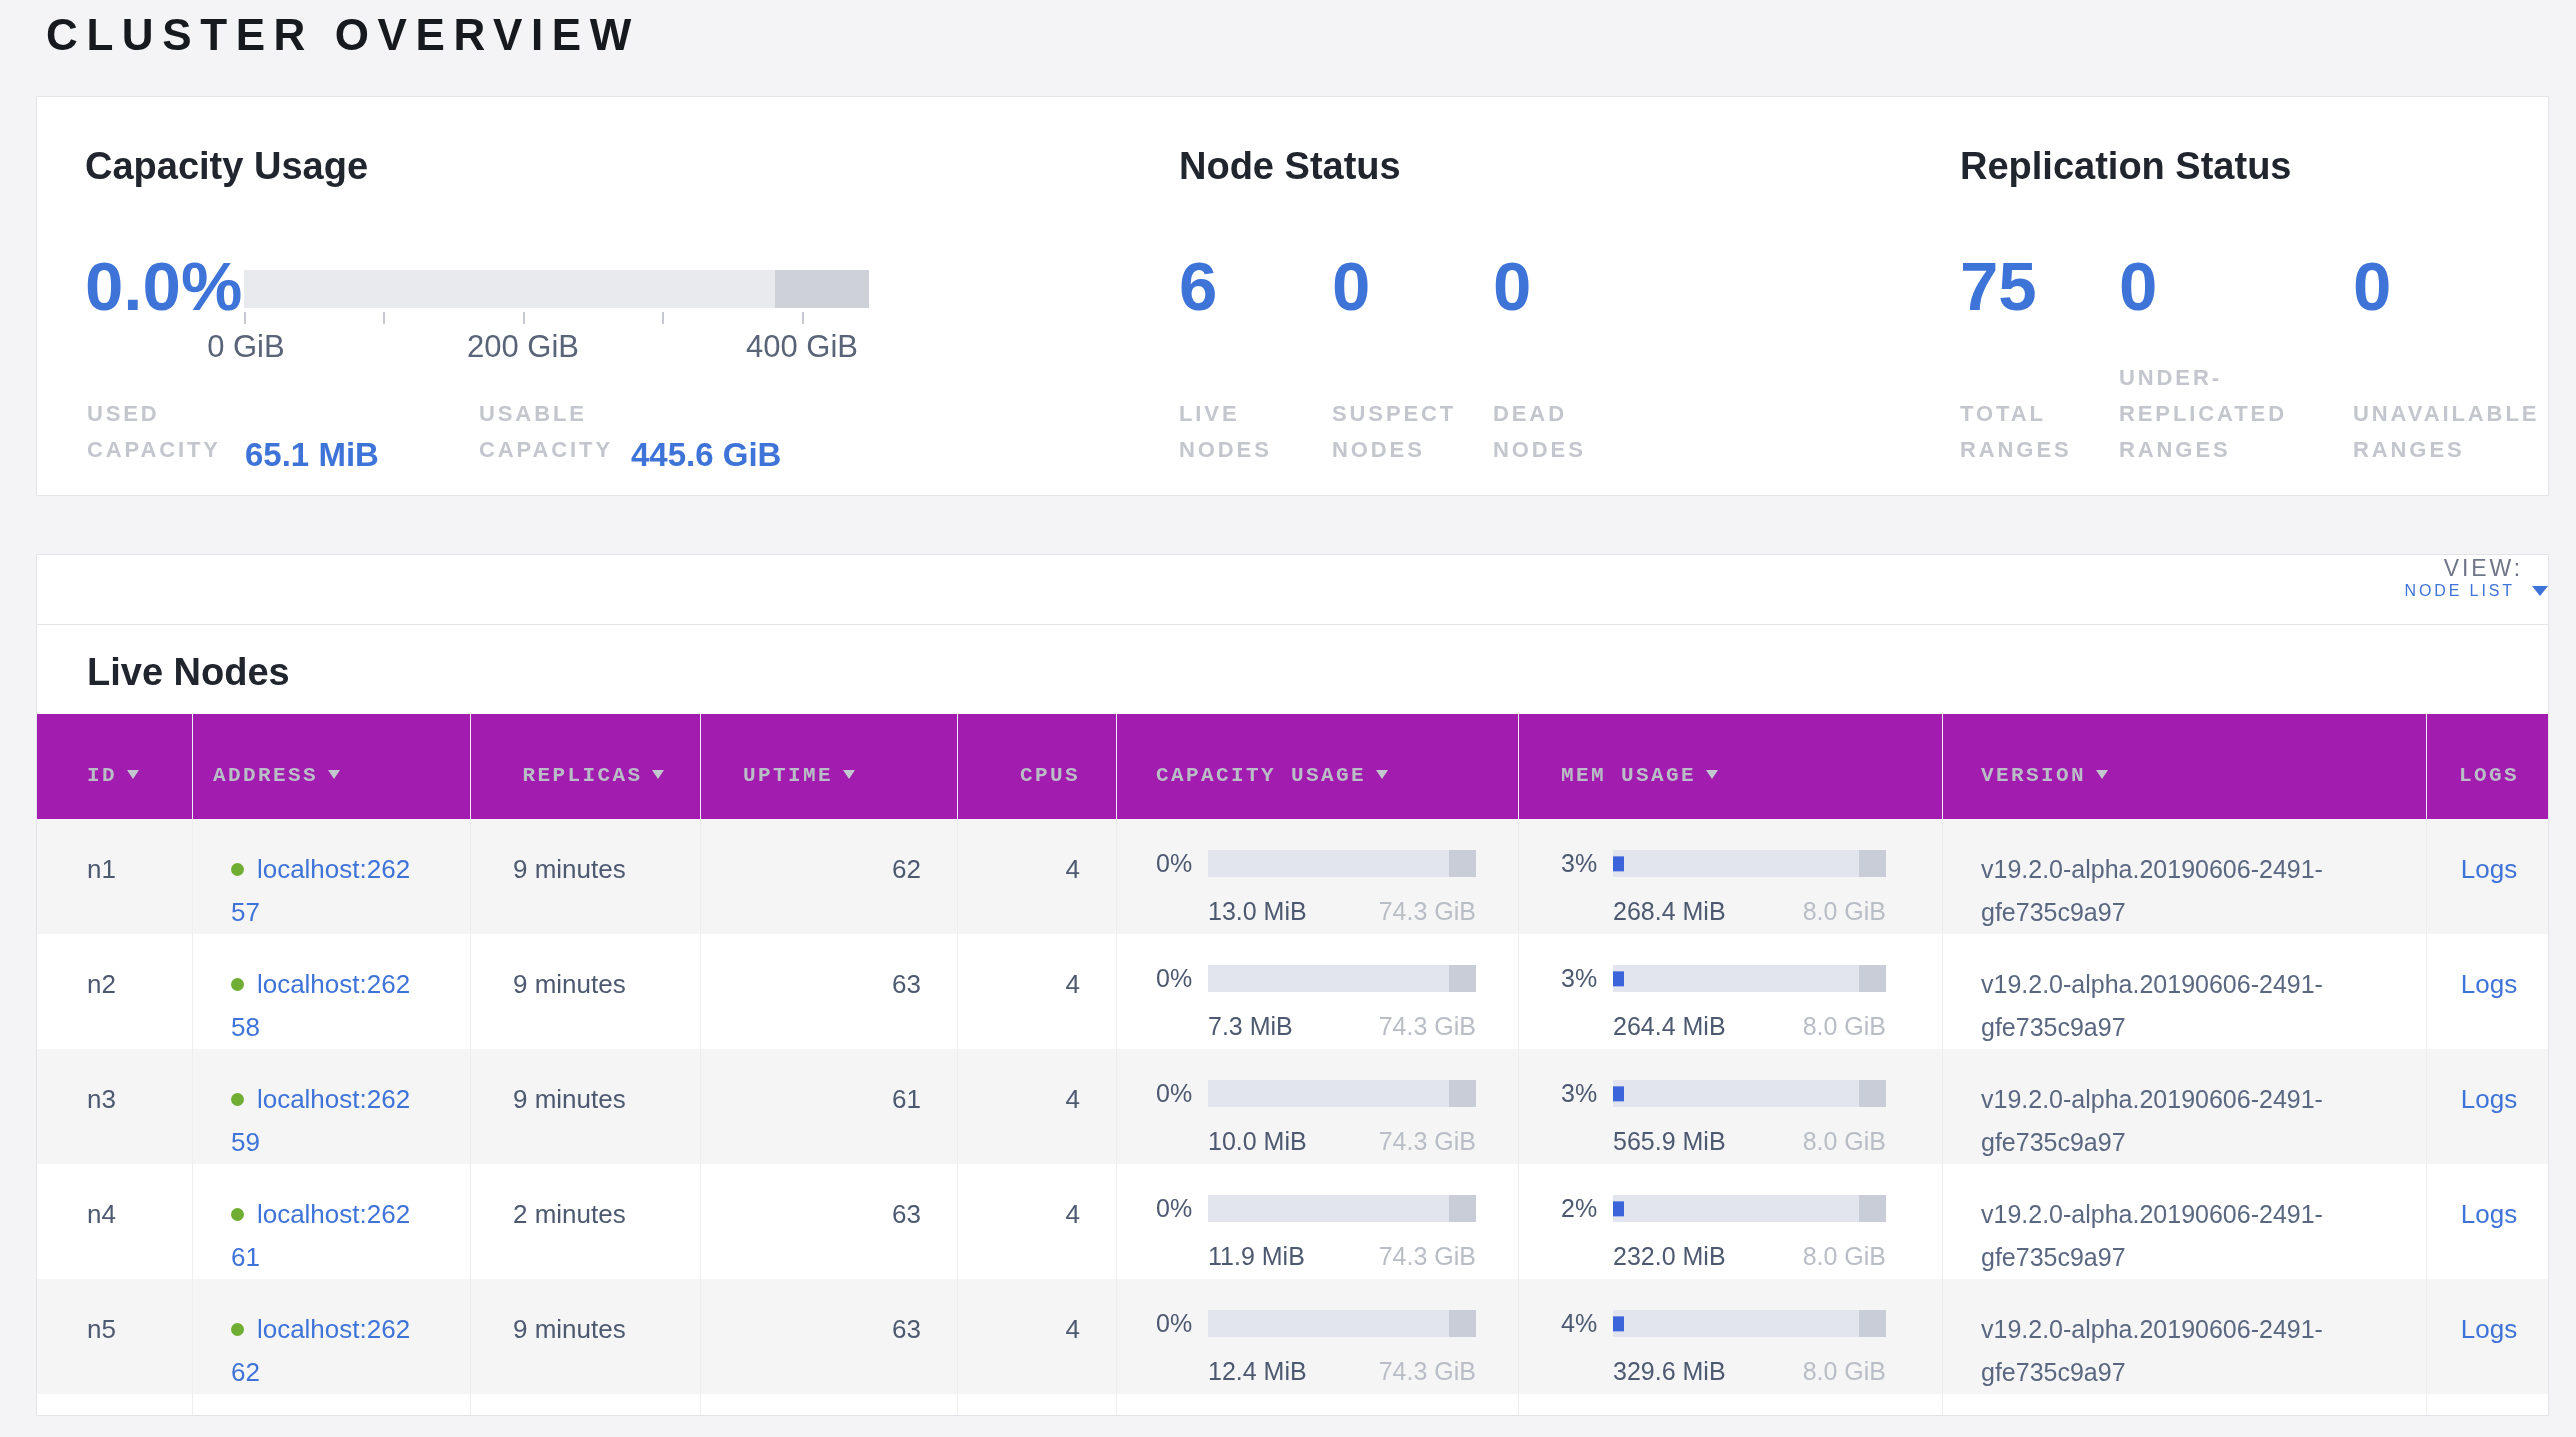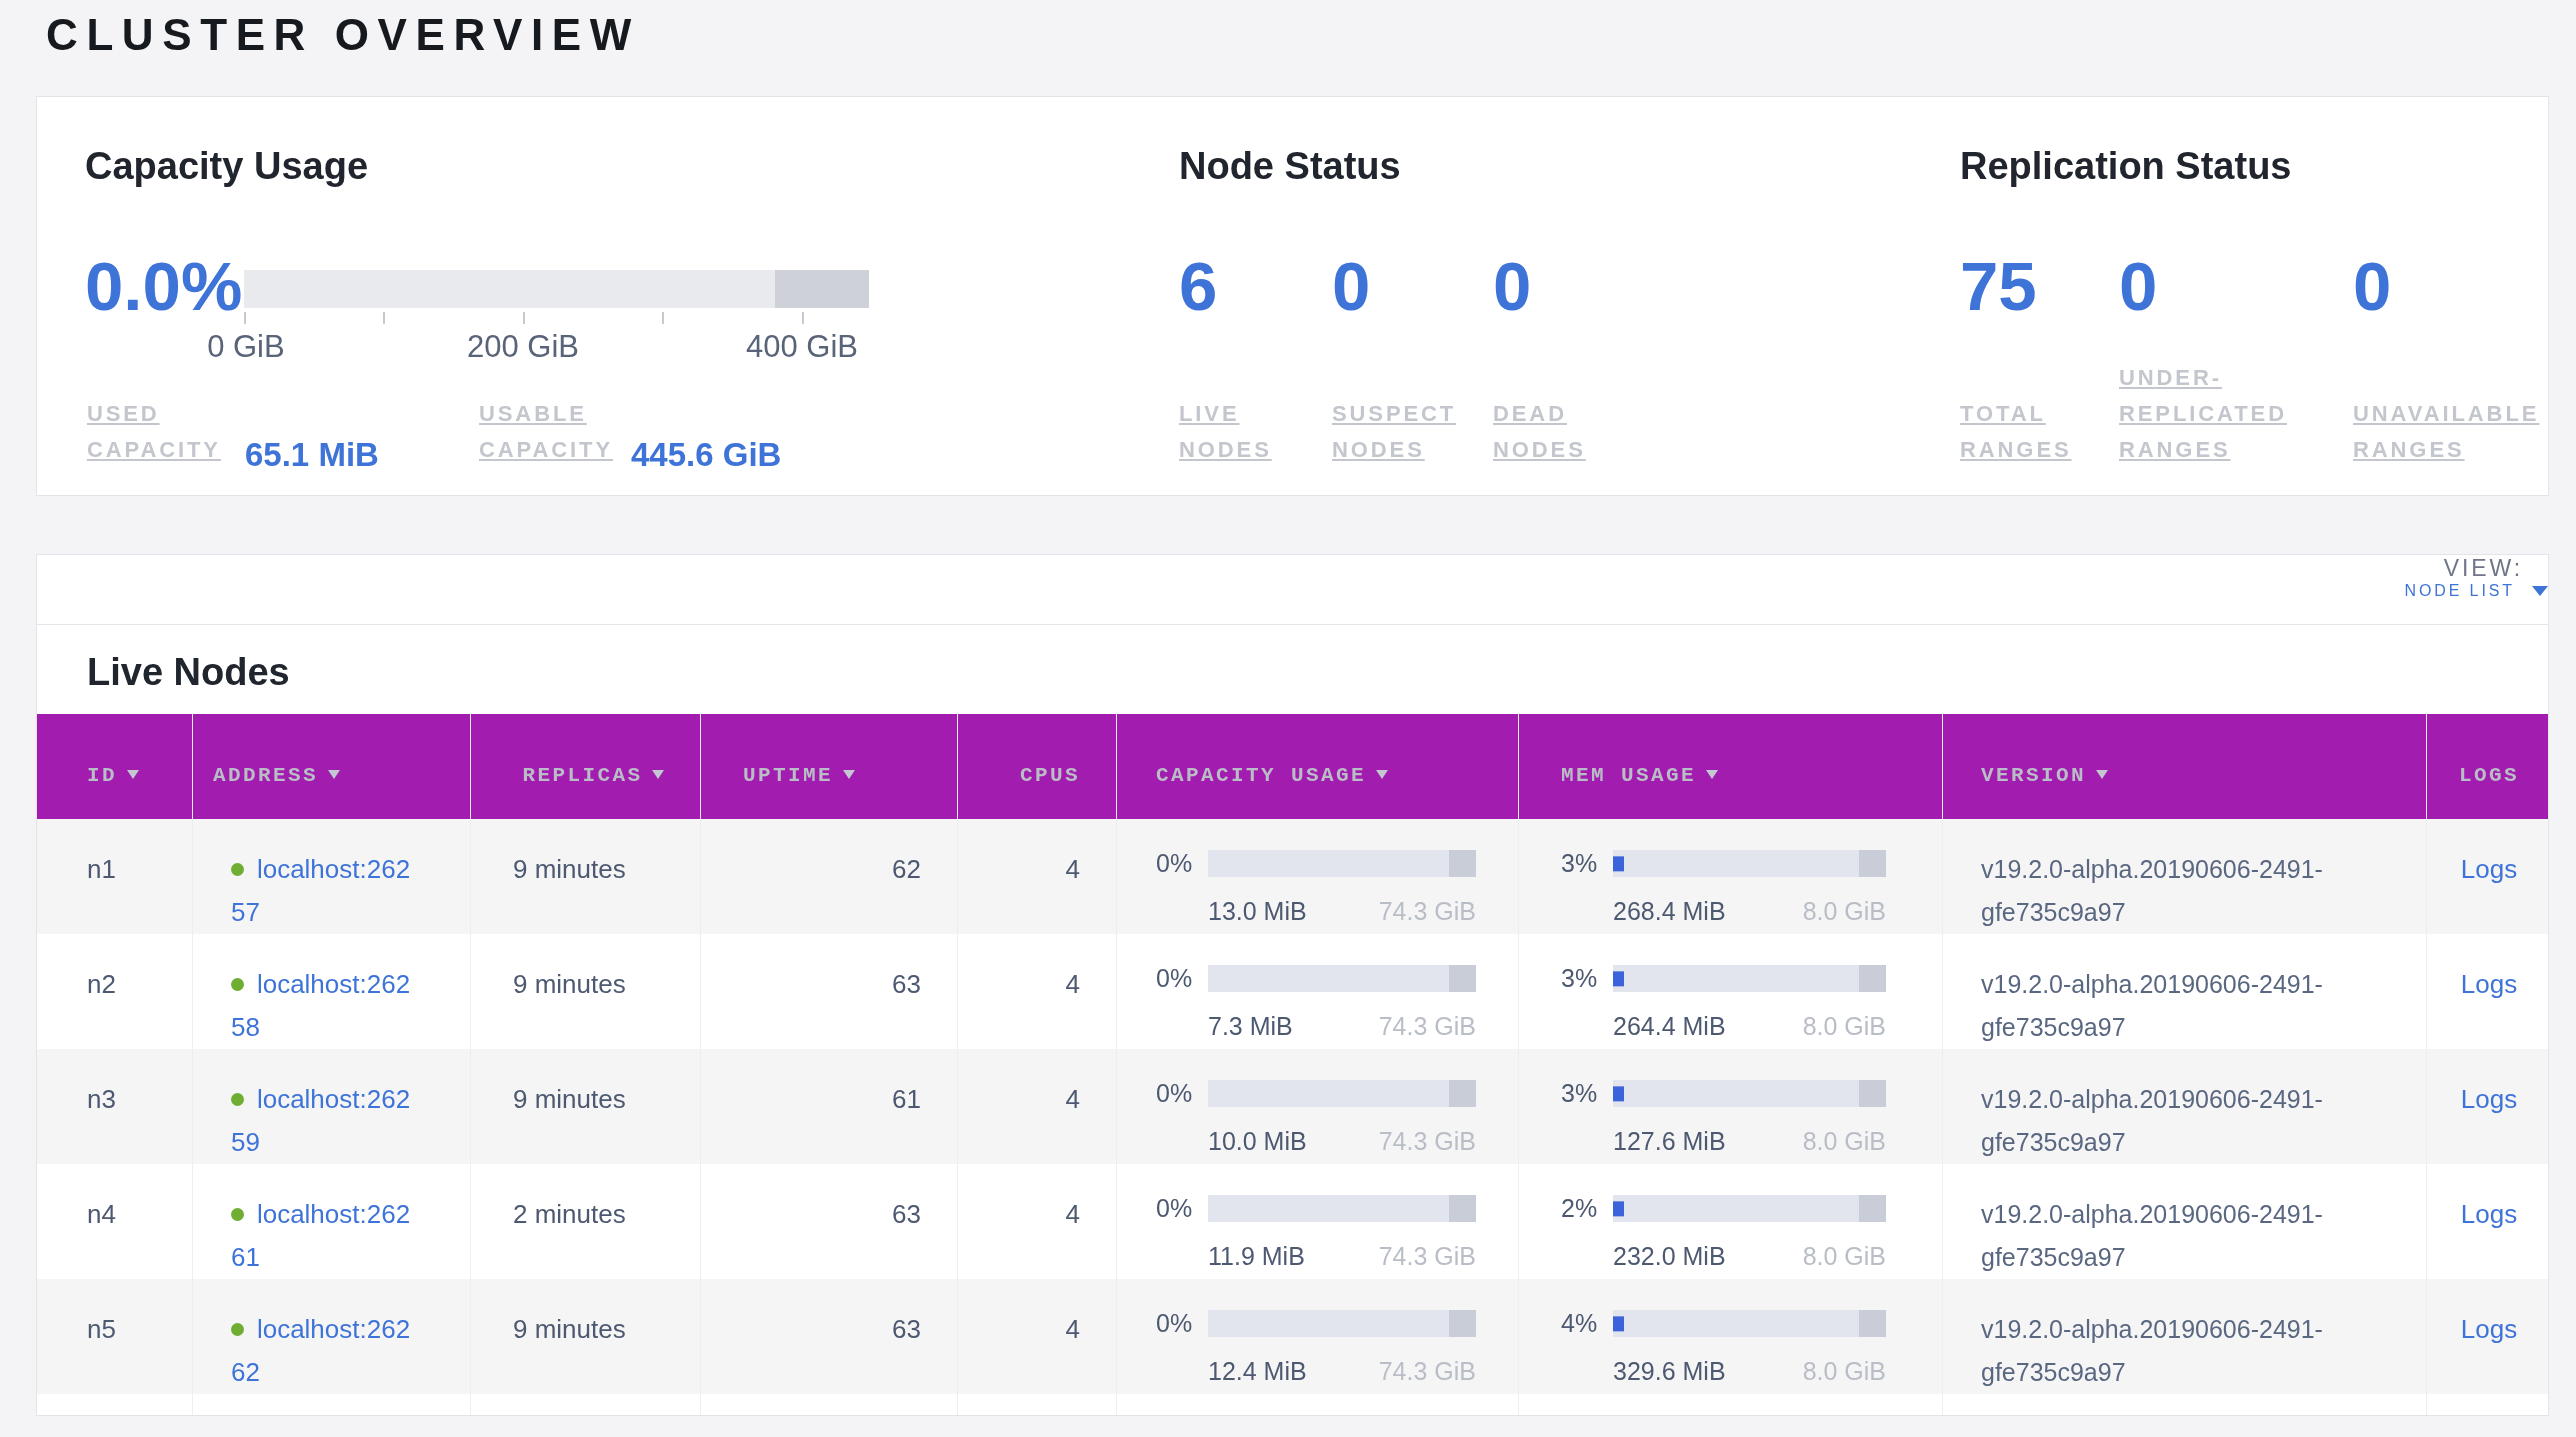--- a/index.html
+++ b/index.html
@@ -37,21 +37,21 @@
   .p-nodes{left:1142px;width:748px;}
   .p-repl{left:1923px;width:575px;}
 
   .sec-title{position:absolute;top:48px;left:0;margin:0;font-size:38px;line-height:42px;
     font-weight:700;color:#20252e;white-space:nowrap;}
 
   .big-num{position:absolute;top:153px;font-size:69px;line-height:73px;font-weight:700;
     color:var(--accent);white-space:nowrap;}
 
   .stat-label{position:absolute;bottom:27px;font-size:22px;line-height:36px;font-weight:600;
-    letter-spacing:2.9px;color:var(--label-gray);white-space:nowrap;text-decoration:underline;}
+    letter-spacing:2.9px;color:var(--label-gray);white-space:nowrap;}
   .stat-value{position:absolute;bottom:21px;font-size:33px;font-weight:700;color:var(--accent);white-space:nowrap;}
 
   
   .cap-chart{position:absolute;left:159px;top:173px;width:625px;}
   .cap-bar{position:relative;height:38px;background:var(--main-bar-bg);}
   .cap-bar-dark{position:absolute;right:0;top:0;height:100%;width:15%;background:var(--main-bar-dark);}
   .cap-ticks{position:relative;height:17px;}
   .cap-ticks span{position:absolute;top:3.8px;width:1.9px;height:12.5px;background:#c6c9d0;}
   .tick-label{position:absolute;top:59px;transform:translateX(-50%);font-size:31px;color:var(--tick-text);white-space:nowrap;}
 
@@ -358,21 +358,21 @@
             <div class="td c-mem">
               <div class="meter">
                 <div class="m-row">
                   <span class="m-pct">3%</span>
                   <span class="m-bar">
                     <span class="m-fill" style="width: 11.5px;"></span>
                     <span class="m-dark"></span>
                   </span>
                 </div>
                 <div class="m-vals">
-                  <span class="m-used">127.6 MiB</span>
+                  <span class="m-used">565.9 MiB</span>
                   <span class="m-total">8.0 GiB</span>
                 </div>
               </div>
             </div>
             <div class="td c-ver"><span>v19.2.0-alpha.20190606-2491-gfe735c9a97</span></div>
             <div class="td c-logs"><a class="logs-link">Logs</a></div>
           </div>
           <div class="t-row t-data">
             <div class="td c-id"><span>n4</span></div>
             <div class="td c-addr"><span class="dot"></span><a class="addr-link">localhost:26261</a></div>

